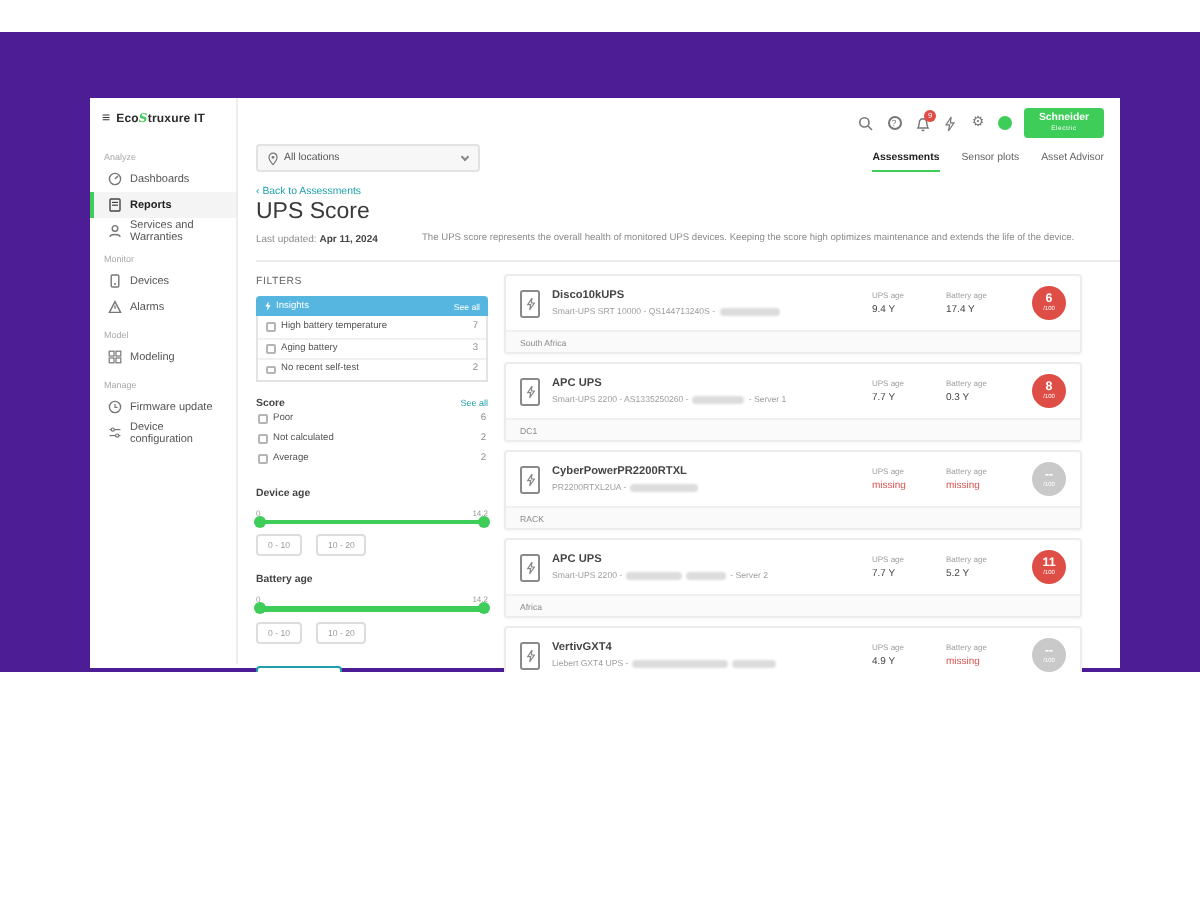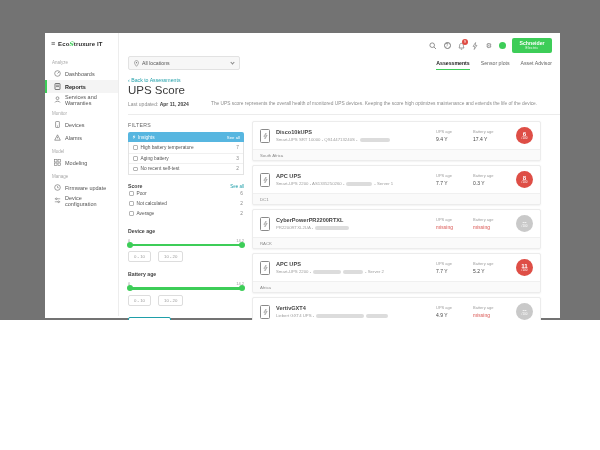--- a/index.html
+++ b/index.html
@@ -1,19 +1,19 @@
 <!DOCTYPE html>
 <html><head>
 <meta charset="utf-8">
 <style>
   * { margin:0; padding:0; box-sizing:border-box; }
   html,body { background:#fff; }
   #canvas {
-    position:relative; width:600px; height:320px; background:#737373;
-    font-family:"Liberation Sans", sans-serif; overflow:hidden; color:#444;
+    position:relative; width:600px; height:320px; background:#4c1d95;
+    font-family:"Liberation Sans", sans-serif; overflow:hidden; color:#444;margin-top:16px;
   }
   .app { position:absolute; left:45px; top:33px; width:515px; height:285px; background:#fff; }
 
   
   .sidebar { position:absolute; left:0; top:0; width:74px; height:283px; border-right:1px solid #ededed; background:#fff; }
   .brand { display:flex; align-items:center; gap:3px; padding:7px 6px 8px 6px; }
   .hamburger { font-size:7px; color:#333; line-height:1; }
   .brand-text { font-size:6px; font-weight:bold; color:#2b2b2b; letter-spacing:.1px; }
   .brand-text .glyph { color:#3dcd58; font-style:italic; font-family:"DejaVu Serif", serif; }
   .side-section-label { font-size:4.5px; color:#a9a9a9; padding:5px 7px 2px 7px; }

